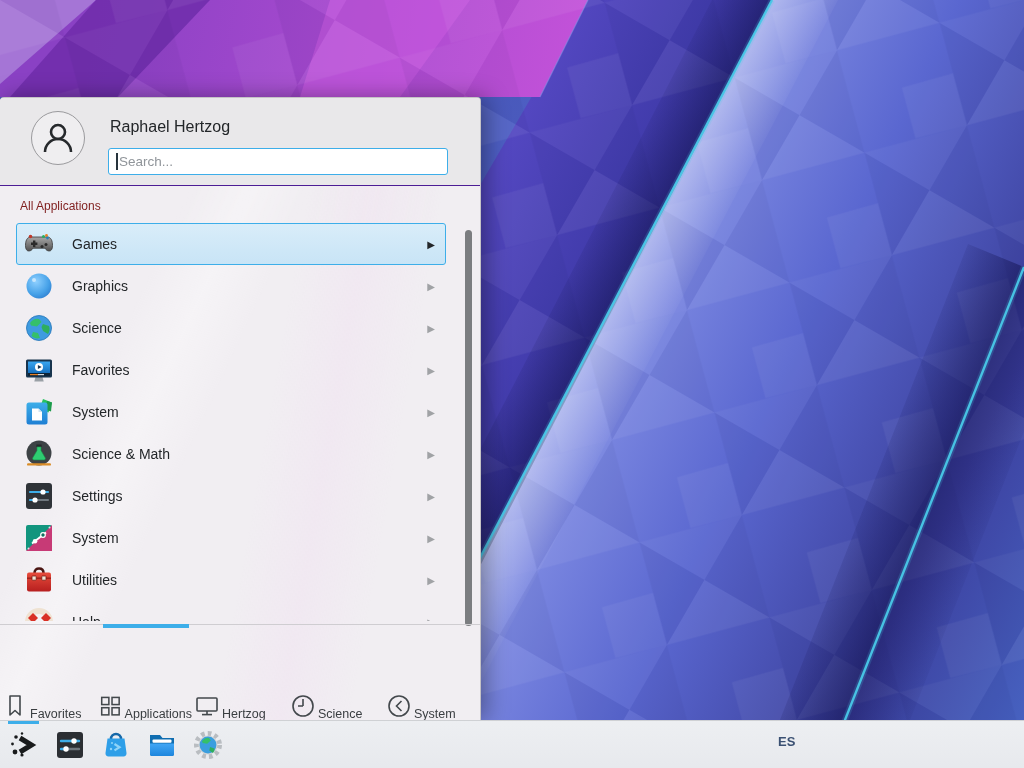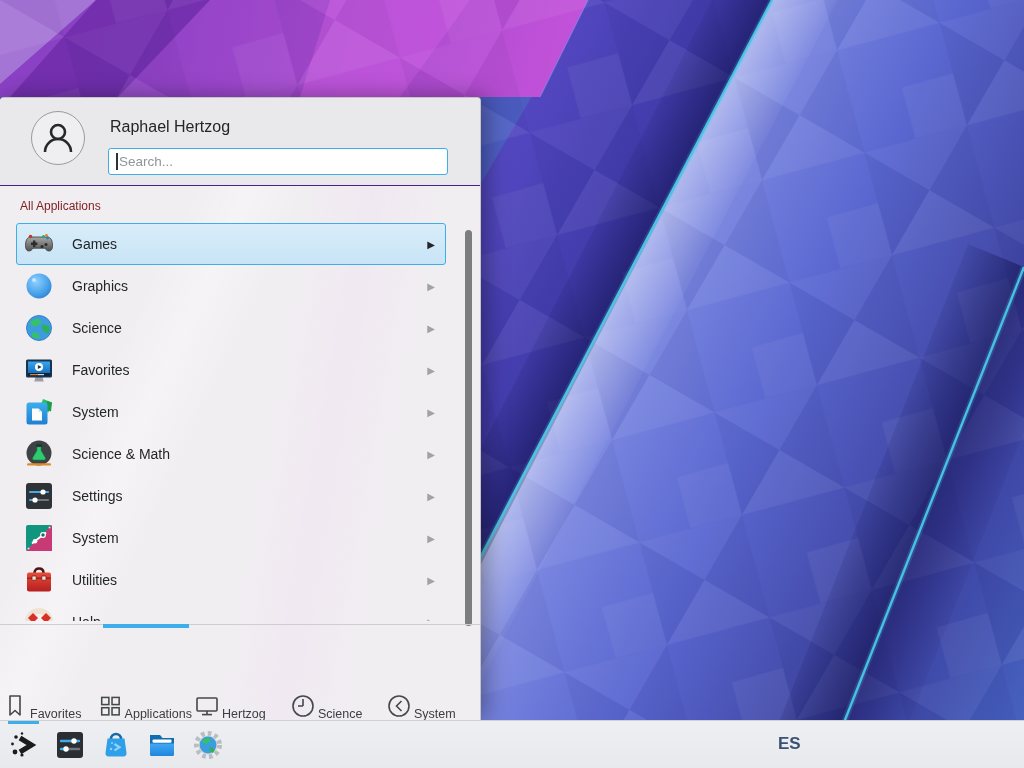--- a/index.html
+++ b/index.html
@@ -53,21 +53,21 @@
 
   .tabbar{position:absolute;left:0;top:530px;width:100%;height:93px;display:flex;}
   .tab{width:96px;display:flex;flex-direction:row;align-items:flex-end;padding-top:14px;}
   .tab .tab-label{margin-top:6px;font-size:12.5px;color:#3a3e41;}
 
   
   #taskbar{position:absolute;left:0;top:720px;width:1024px;height:48px;
     background:linear-gradient(180deg,#edeff2,#e7e9ed);border-top:1px solid rgba(0,0,0,.10);}
   .tb-icon{position:absolute;top:8px;width:32px;height:32px;}
   .tb-active-line{position:absolute;left:8px;top:0;width:31px;height:3px;background:#3daee9;}
-  .kbd-layout{position:absolute;left:778px;top:13px;font-size:17px;font-weight:bold;color:#3b5173;}
+  .kbd-layout{position:absolute;left:778px;top:13px;font-size:13px;font-weight:bold;color:#3b5173;}
 </style>
 </head>
 <body>
 
 <div id="stage">
 
   <svg id="wallpaper" viewBox="0 0 1024 768" preserveAspectRatio="none">
     <defs>
       <linearGradient id="gBase" x1="0" y1="0" x2="1" y2="1">
         <stop offset="0" stop-color="#4653b8"></stop>

